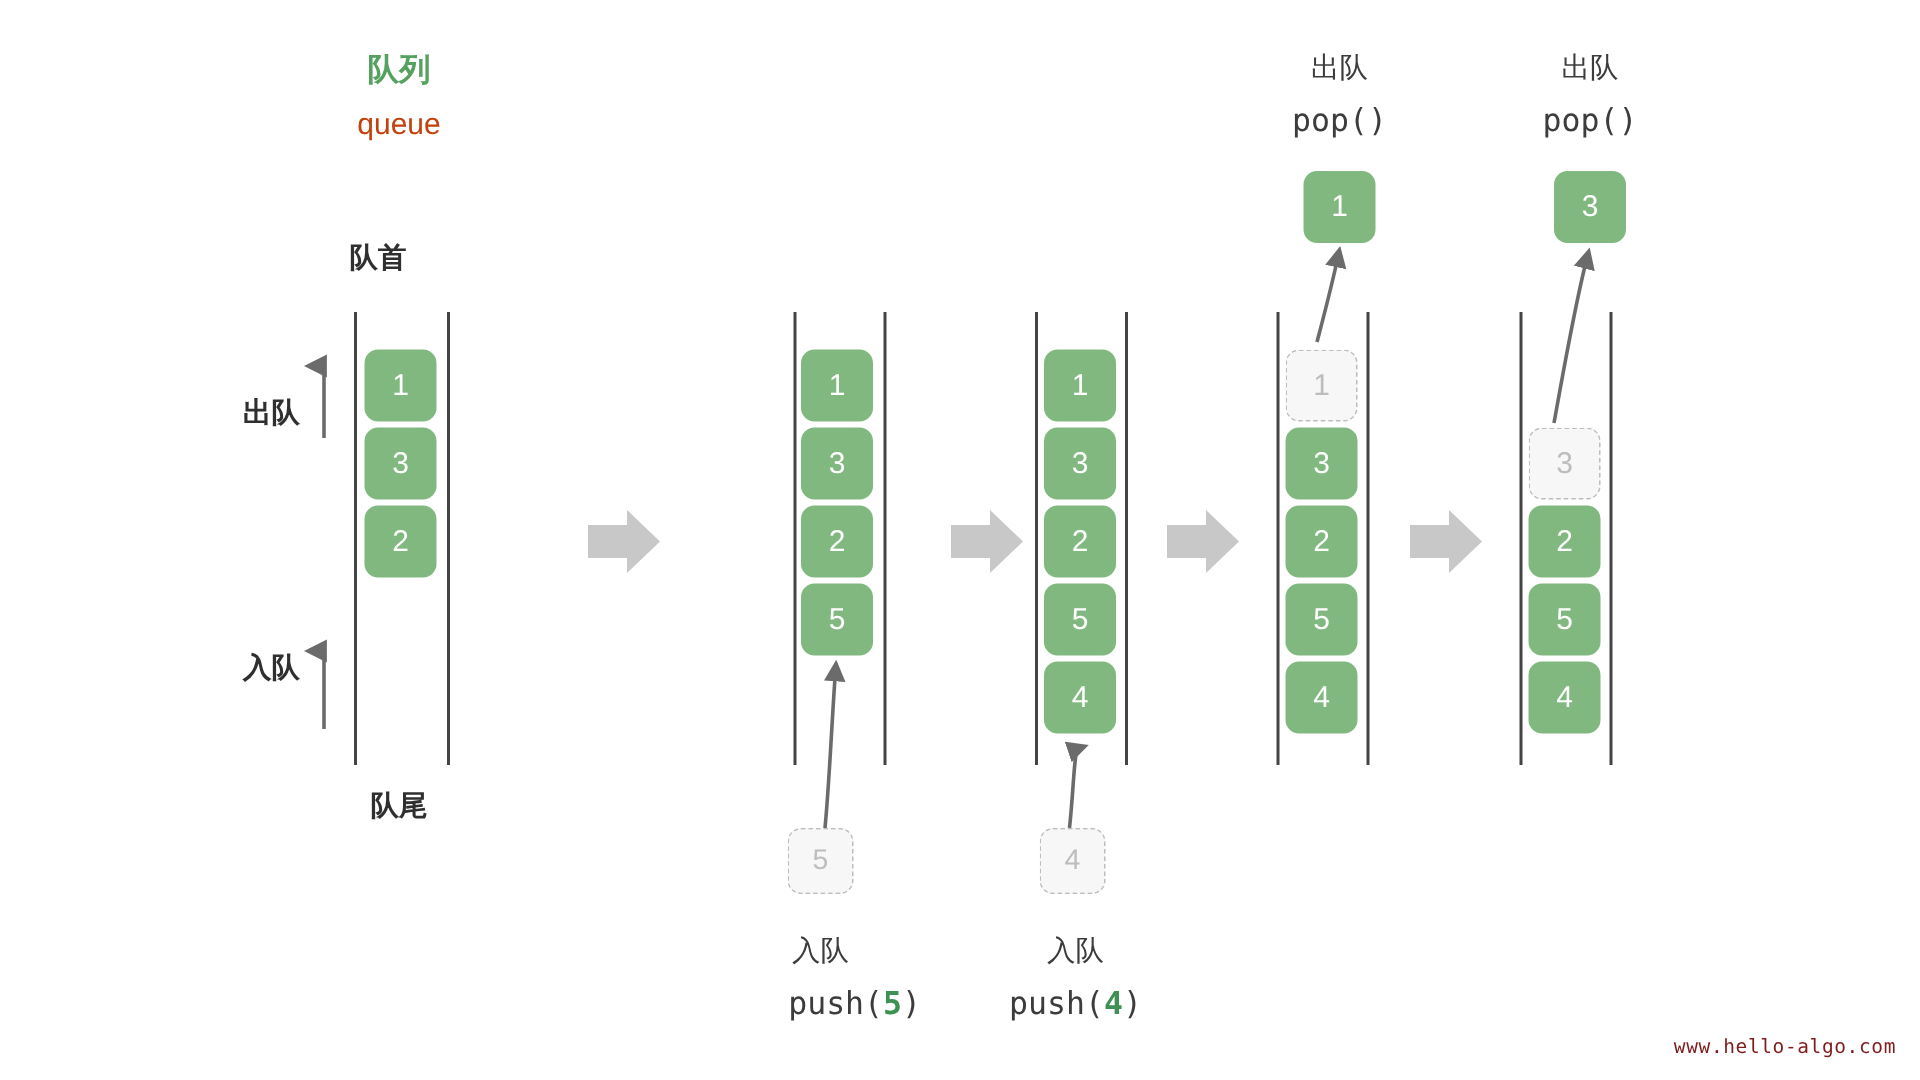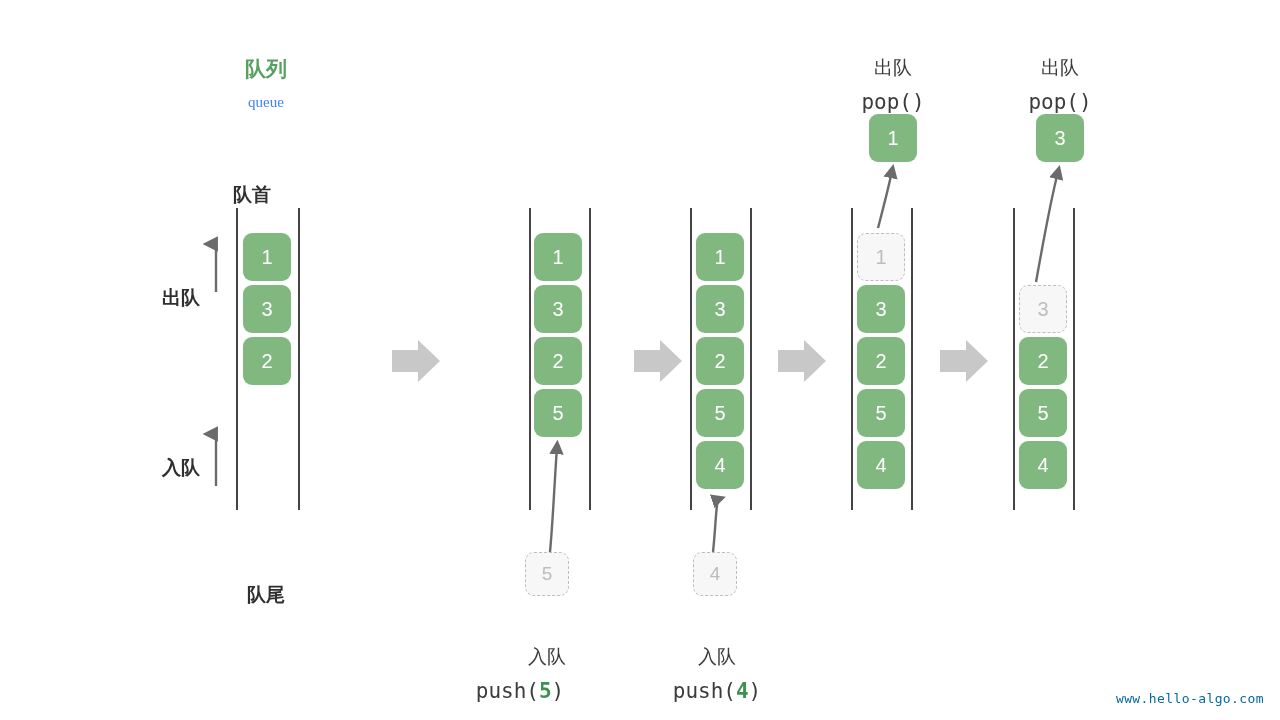--- a/index.html
+++ b/index.html
@@ -22,31 +22,30 @@
     width: 1280px;
     height: 720px;
   }
 
   
   .label {
     position: absolute;
     white-space: pre;
     text-align: center;
     line-height: 1.35;
-    margin-top: 22px;
   }
   .title-cn {
     font-size: 21px;
     font-weight: bold;
     color: #56a15f;
   }
   .title-en {
-    font-size: 15px;
-    font-family: Liberation Serif, serif;
-    color: #3b82f6;
+    font-size: 20px;
+    font-family: Liberation Sans, sans-serif;
+    color: #c2410c;
   }
   .anchor-label {
     font-size: 19px;
     font-weight: bold;
     color: #2f2f2f;
   }
   .op-cn {
     font-size: 19px;
     color: #3c3c3c;
   }
@@ -106,21 +105,21 @@
     height: 720px;
     pointer-events: none;
   }
 
   .watermark {
     position: absolute;
     right: 16px;
     bottom: 14px;
     font-family: "DejaVu Sans Mono", "Liberation Mono", monospace;
     font-size: 13px;
-    color: #0369a1;
+    color: #7f1d1d;
     letter-spacing: 0.4px;
   }
 </style>
 </head>
 <body>
 
 <div class="stage">
 
   <svg class="overlay" viewBox="0 0 1280 720">
     <defs>
@@ -166,21 +165,21 @@
 
     <g>
       <path d="M1036,282 C1044,238 1050,203 1058,172" stroke="#6b6b6b" stroke-width="2.4" fill="none" marker-end="url(#arrowHead)"></path>
     </g>
   </svg>
 
   <div class="label title-cn" style="left:206px; top:33px; width:120px;">队列</div>
   <div class="label title-en" style="left:206px; top:70px; width:120px;">queue</div>
 
   <div class="label anchor-label" style="left:192px; top:160px; width:120px;">队首</div>
-  <div class="label anchor-label" style="left:206px; top:560px; width:120px;">队尾</div>
+  <div class="label anchor-label" style="left:206px; top:525px; width:120px;">队尾</div>
 
   <div class="label side-label" style="left:120px; top:263px; width:80px; text-align:right;">出队</div>
   <div class="label side-label" style="left:120px; top:433px; width:80px; text-align:right;">入队</div>
 
   <div>
     <div class="rail" style="left:236px; top:208px; height:302px;"></div>
     <div class="rail" style="left:298px; top:208px; height:302px;"></div>
 
     <div class="cell" style="left:243px; top:233px;">1</div>
     <div class="cell" style="left:243px; top:285px;">3</div>
@@ -192,21 +191,21 @@
     <div class="rail" style="left:589px; top:208px; height:302px;"></div>
 
     <div class="cell" style="left:534px; top:233px;">1</div>
     <div class="cell" style="left:534px; top:285px;">3</div>
     <div class="cell" style="left:534px; top:337px;">2</div>
     <div class="cell" style="left:534px; top:389px;">5</div>
 
     <div class="cell ghost small" style="left:525px; top:552px;">5</div>
 
     <div class="label op-cn" style="left:487px; top:622px; width:120px;">入队</div>
-    <div class="label op-code" style="left:460px; top:655px; width:120px;"><span>push(</span><span class="num">5</span><span>)</span></div>
+    <div class="label op-code" style="left:494px; top:655px; width:120px;text-align:right;"><span>push(</span><span class="num">5</span><span>)</span></div>
   </div>
 
   <div>
     <div class="rail" style="left:690px; top:208px; height:302px;"></div>
     <div class="rail" style="left:750px; top:208px; height:302px;"></div>
 
     <div class="cell" style="left:696px; top:233px;">1</div>
     <div class="cell" style="left:696px; top:285px;">3</div>
     <div class="cell" style="left:696px; top:337px;">2</div>
     <div class="cell" style="left:696px; top:389px;">5</div>

